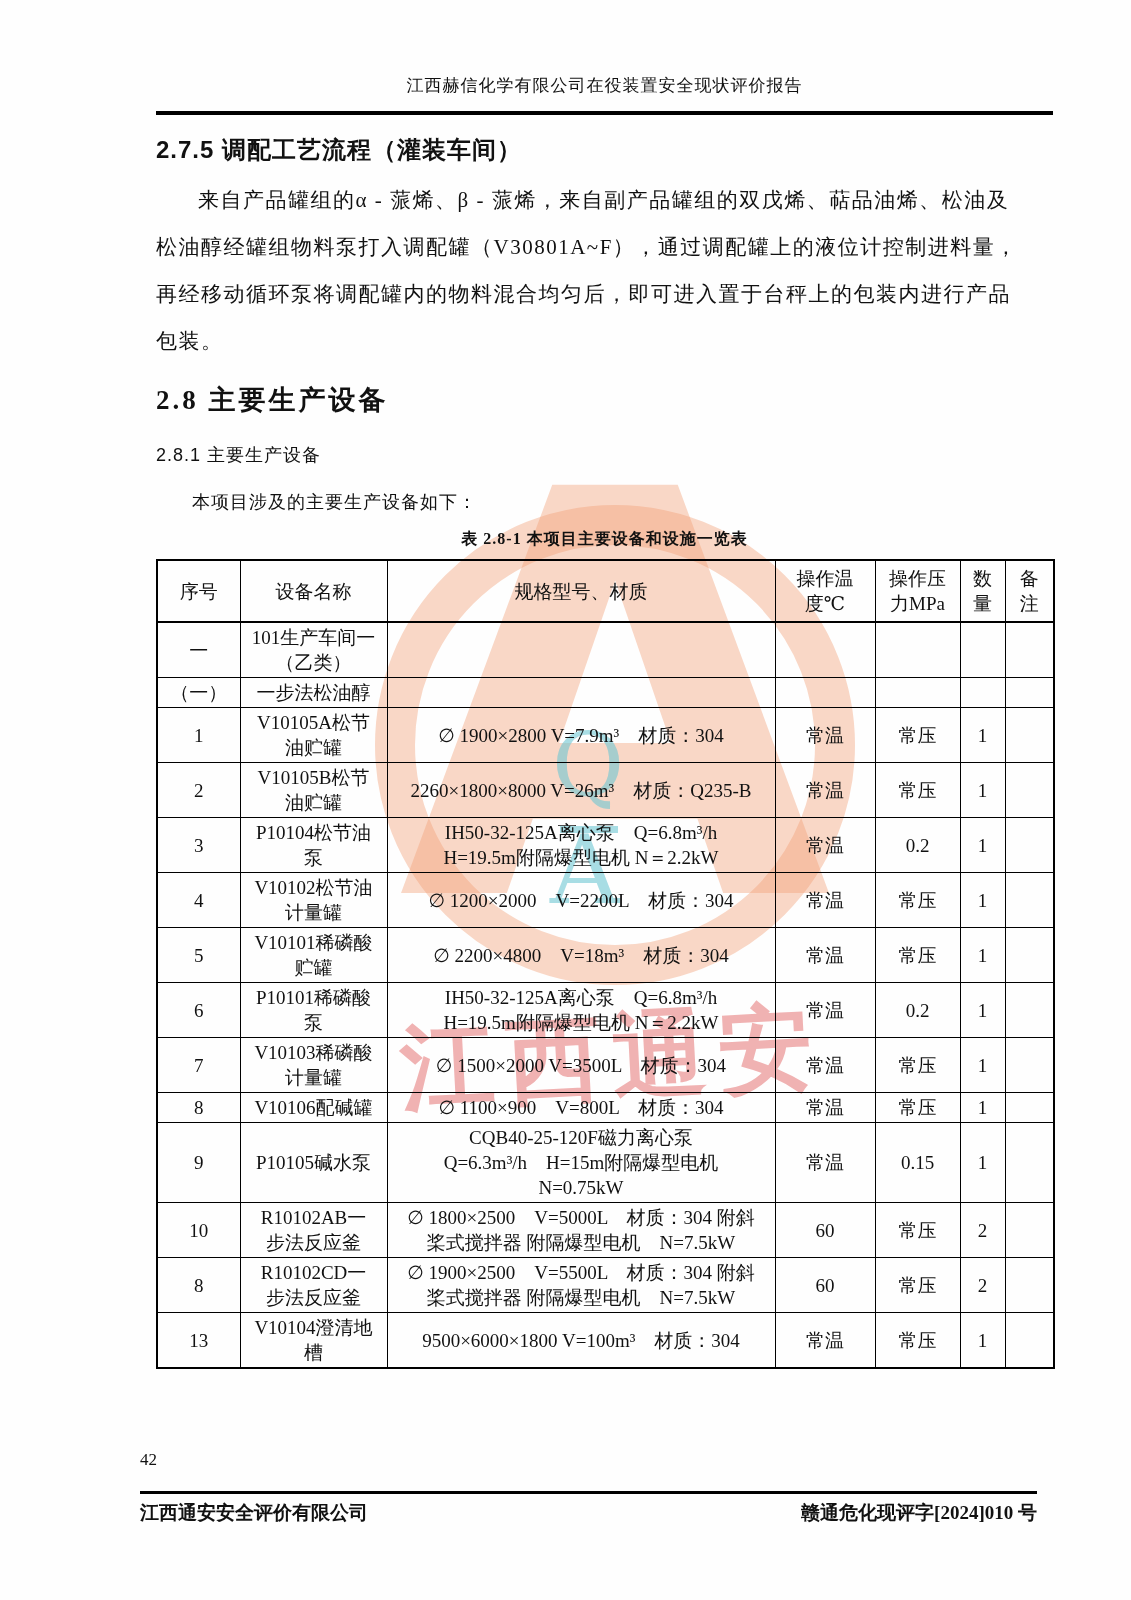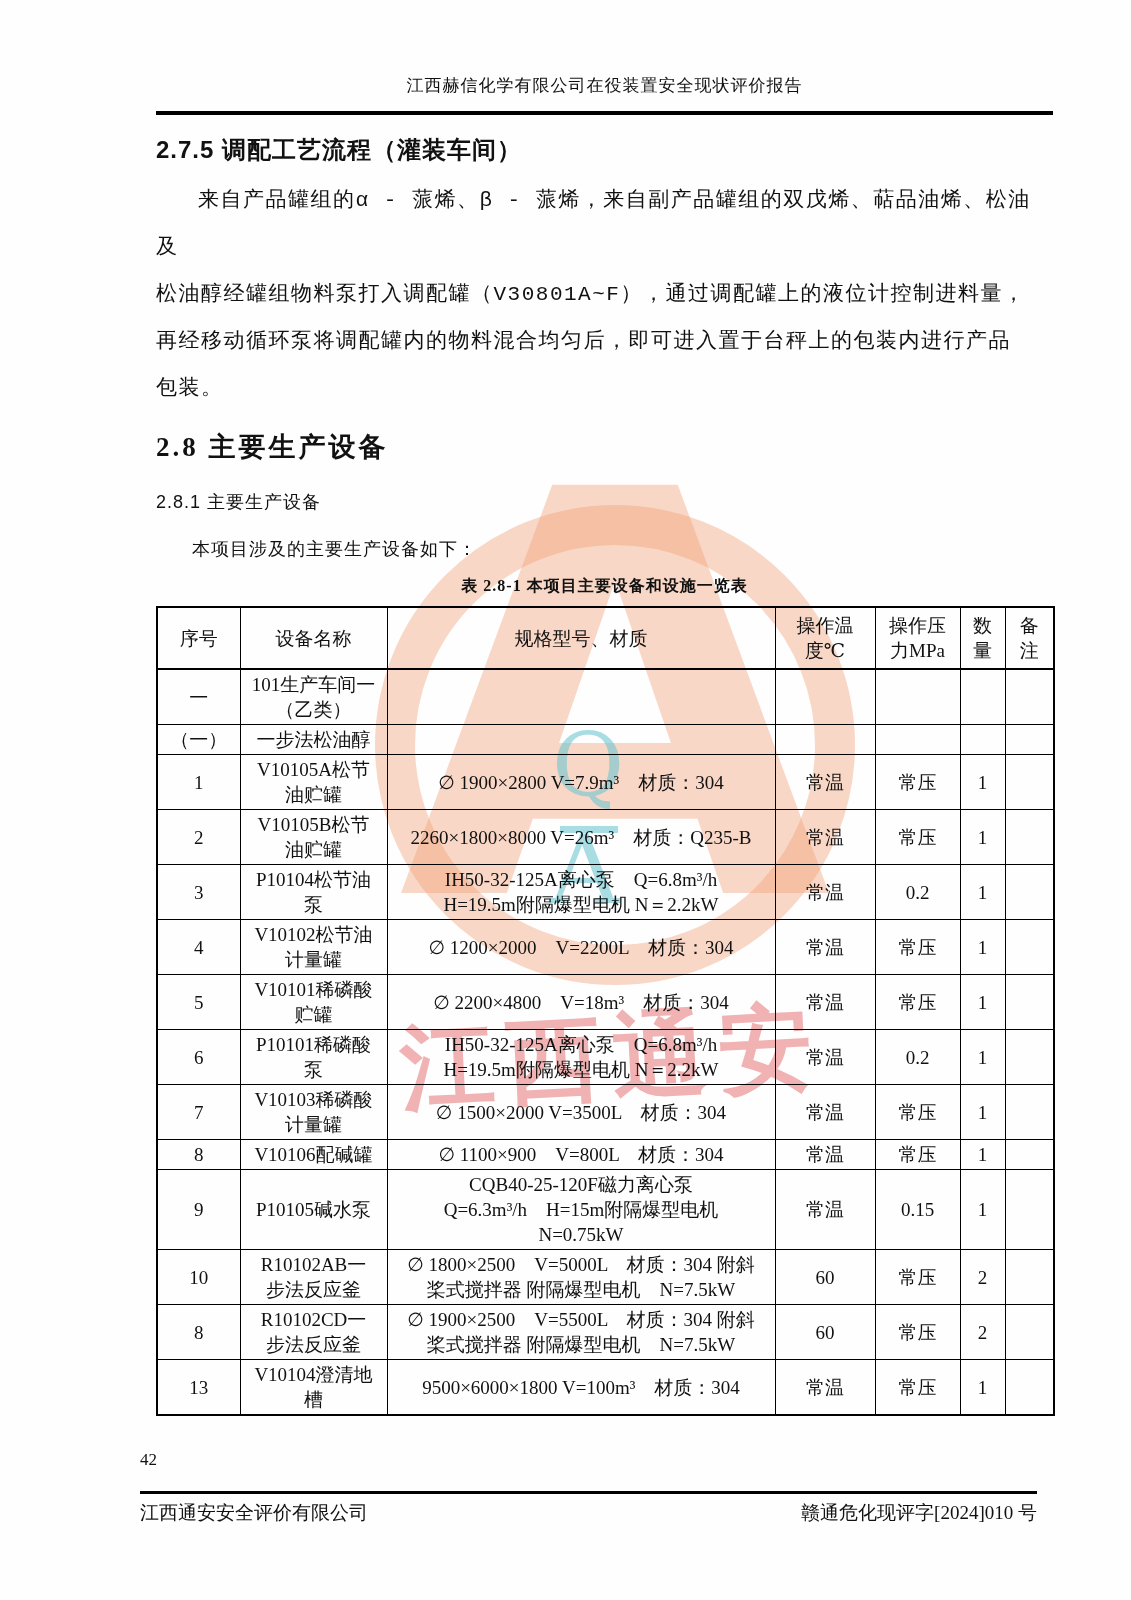--- a/index.html
+++ b/index.html
@@ -70,21 +70,21 @@
   .header-rule { margin-top:14px; border-top:4px solid #000; }
 
   .h275 {
     margin-top:19px;
     font-family:"Liberation Sans","DejaVu Sans",sans-serif;
     font-weight:bold;
     font-size:24px;
     letter-spacing:1px;
   }
   .para { margin-top:11px; font-size:21px; letter-spacing:1.5px; }
-  .para .pline { line-height:47px;font-family:Liberation Mono, monospace; }
+  .para .pline { line-height:47px; }
   .para .pline:first-child { text-indent:2em; }
 
   .h28 {
     margin-top:17px;
     font-size:27px;
     font-weight:bold;
     letter-spacing:3px;
   }
   .h281 {
     margin-top:25px;
@@ -132,21 +132,21 @@
     position:absolute; left:140px; top:1450px; width:1060px;
     text-align:left; font-size:17px; z-index:1;
   }
   .footer-rule {
     position:absolute; left:140px; top:1491px; width:897px;
     border-top:3px solid #000; z-index:1;
   }
   .footer-row {
     position:absolute; left:140px; top:1500px; width:897px;
     display:flex; justify-content:space-between;
-    font-size:19px; z-index:1;
+    font-size:19px; z-index:1;font-weight:bold;
   }
 </style>
 </head>
 <body>
 
 <div class="page">
 
   <div class="wm">
     <div class="wm-ring"></div>
     <div class="wm-bigA">A</div>

